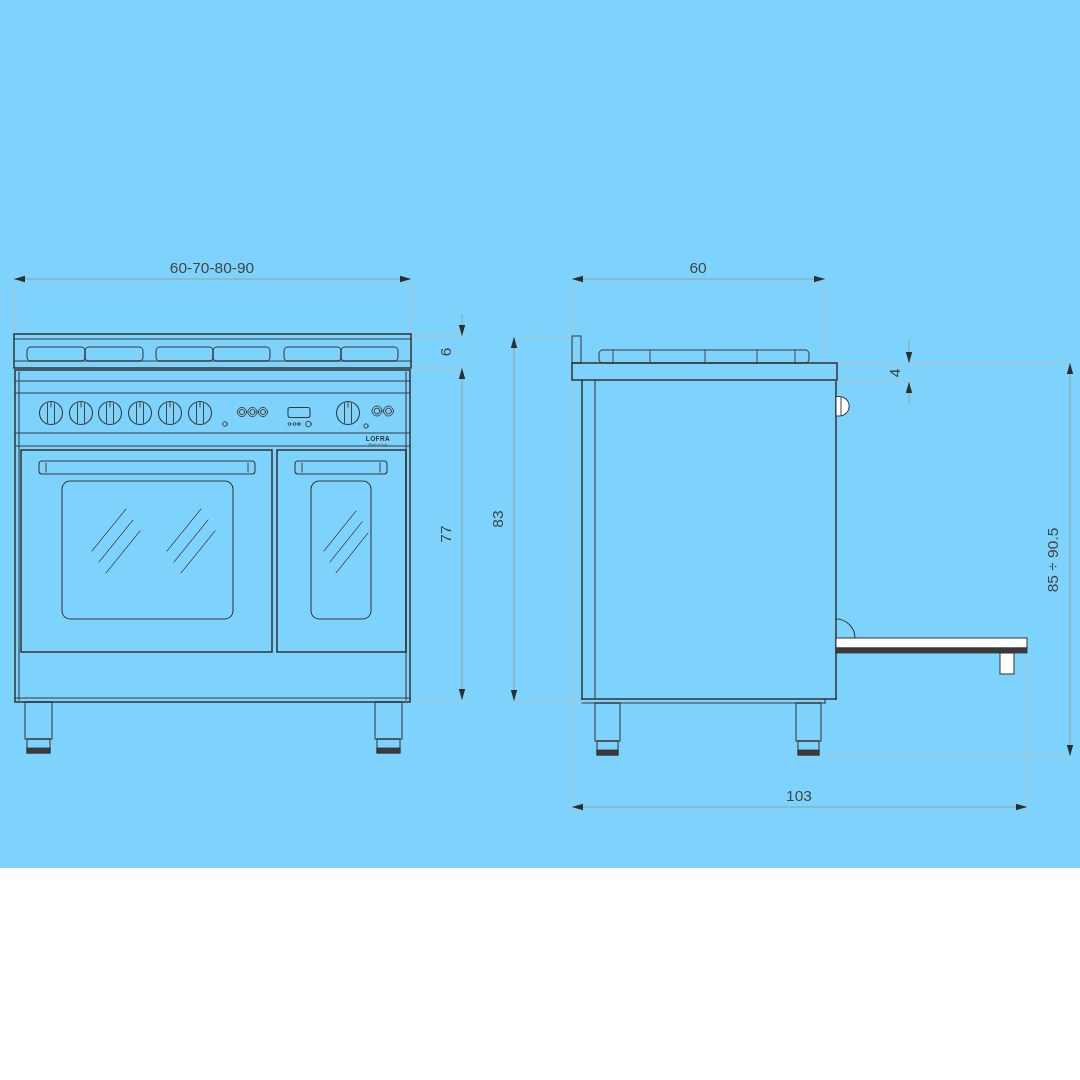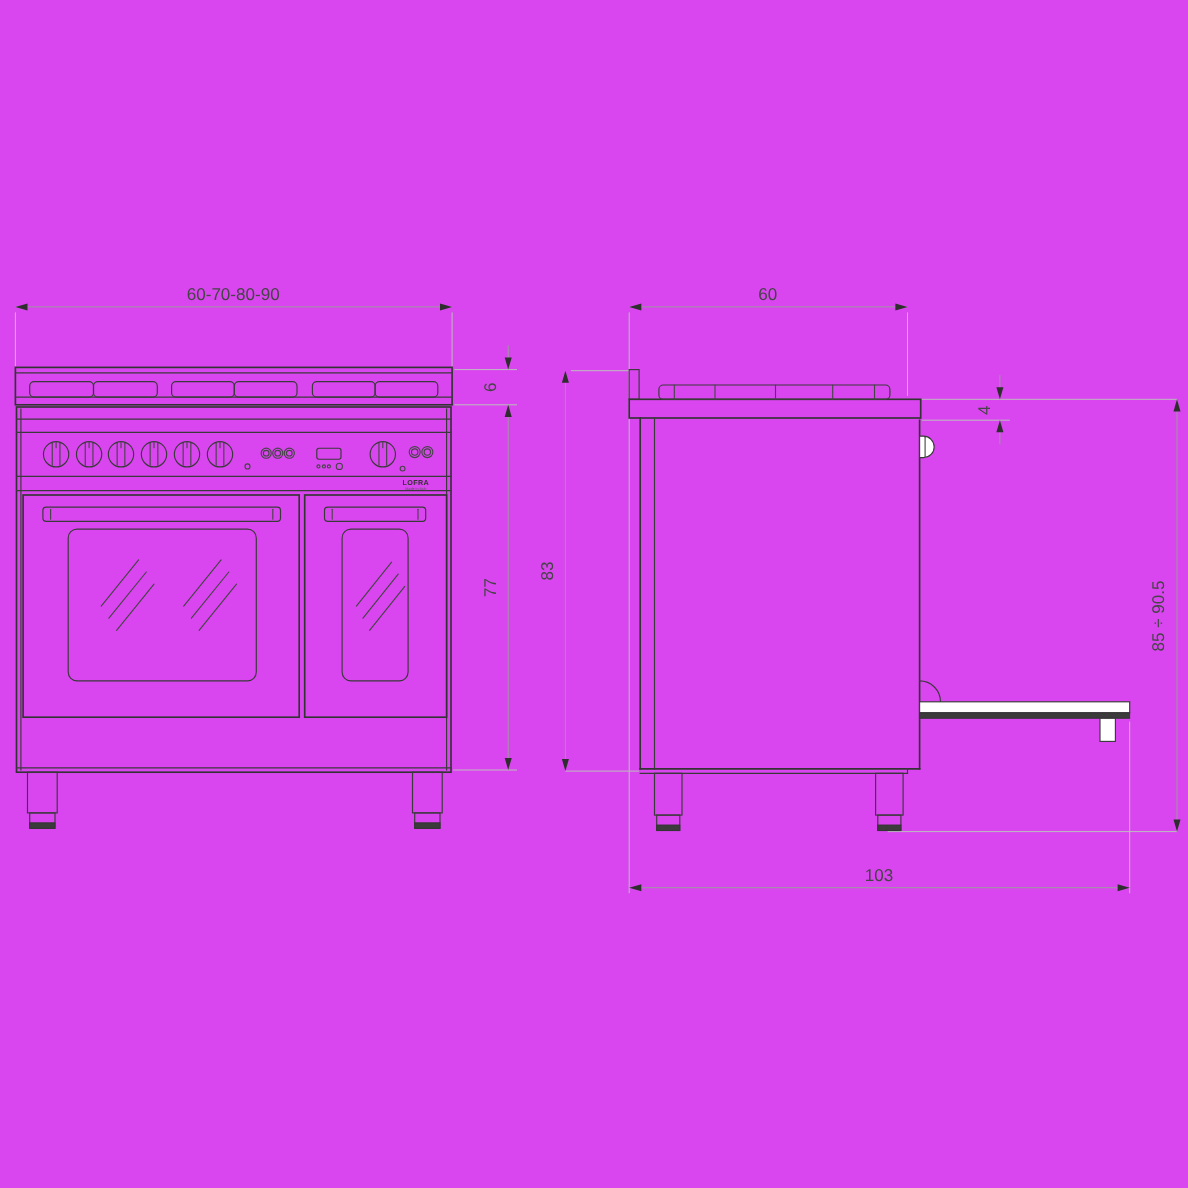--- a/index.html
+++ b/index.html
@@ -1,16 +1,16 @@
 <!DOCTYPE html>
 <html><head>
 <meta charset="utf-8">
 <style>
   html,body { margin:0; padding:0; background:#ffffff; }
-  .stage { width:1080px; height:1080px; background:#d946ef; position:relative; }
+  .stage { width:1080px; height:868px; background:#7dd3fc; position:relative; }
   svg { display:block; }
   .outline { fill:none; stroke:#333333; stroke-width:1.5; stroke-linecap:square; }
   .thin    { fill:none; stroke:#3a3a3a; stroke-width:1.05; stroke-linecap:square; }
   .detail  { fill:none; stroke:#444444; stroke-width:1;    stroke-linecap:round; }
   .dim     { fill:none; stroke:#9a9a9a; stroke-width:0.9; }
   .ext     { fill:none; stroke:#bdbdbd; stroke-width:0.9; }
   .arrow   { fill:#2e2e2e; stroke:none; }
   .dark    { fill:#3b3b3b; stroke:#333333; stroke-width:0.8; }
   .whitefill { fill:#ffffff; }
   .label   { font-family:"Liberation Sans", sans-serif; font-size:15.5px; fill:#454545; }

